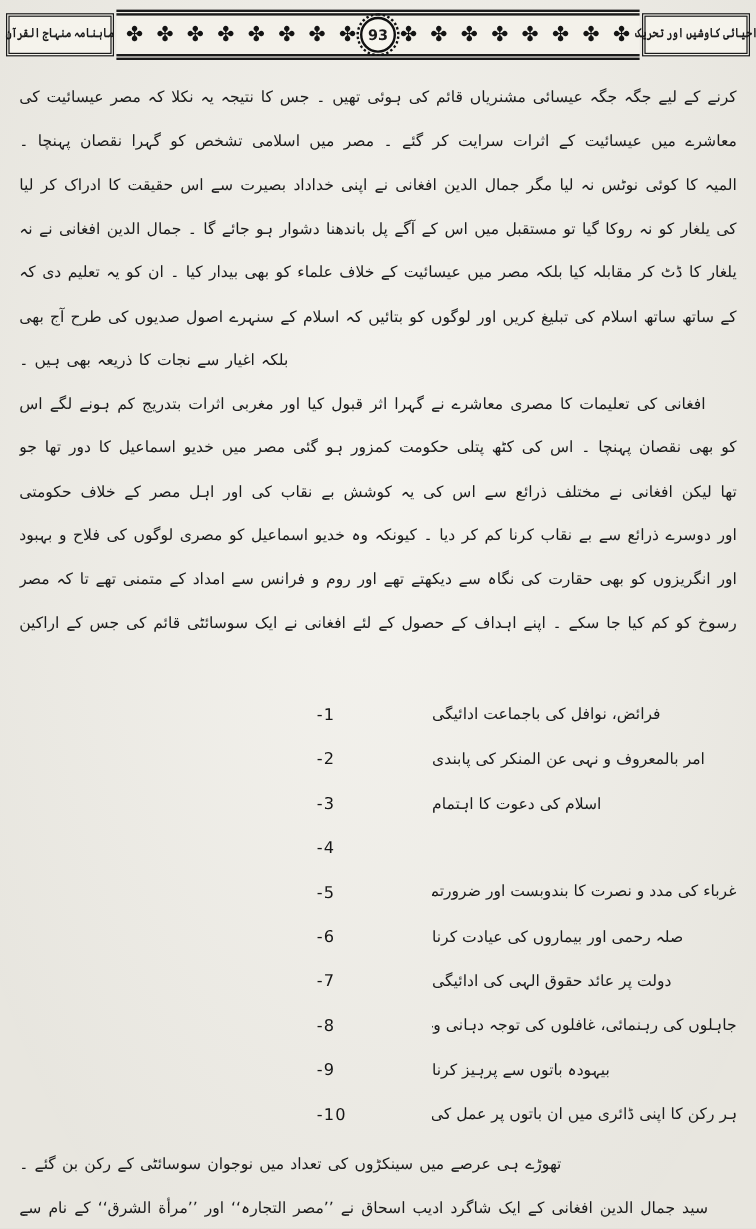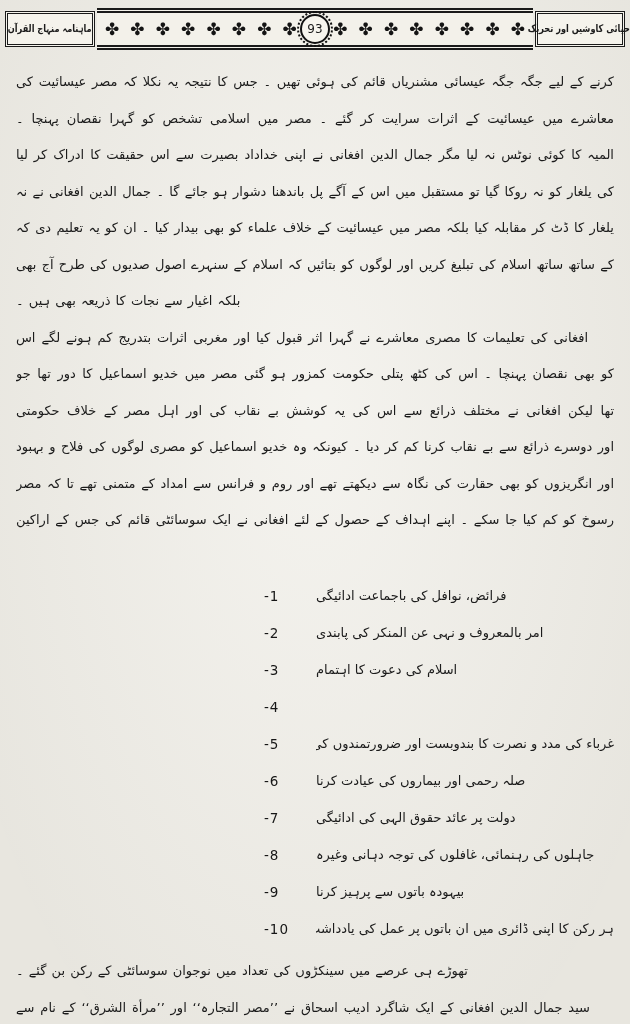--- a/index.html
+++ b/index.html
@@ -9,56 +9,56 @@
     background:
       radial-gradient(ellipse at 50% 40%, rgba(255,255,255,.35), rgba(0,0,0,.03) 85%),
       #efede6;
     color:#1b1b1b;
   }
   
   .hdr{position:absolute;top:8px;left:5px;right:5px;height:42px;display:flex;align-items:stretch;}
   .hdr-box{
     width:90px;margin:3px 0;border:3px double #1a1a1a;background:#f5f3ec;
     display:flex;align-items:center;justify-content:center;text-align:center;
-    font-size:10.5px;font-weight:bold;line-height:1.1;padding:2px;box-sizing:border-box;
+    font-size:10.5px;font-weight:bold;line-height:1.1;padding:2px;box-sizing:border-box;font-family:Liberation Serif, serif;
   }
   .hdr-box .sq{display:inline-block;transform:scaleX(.78);white-space:nowrap;}
   .strip{
     flex:1;position:relative;margin:0 2px;
     border-top:5px double #1a1a1a;border-bottom:5px double #1a1a1a;
     background:#f3f1ea;display:flex;align-items:center;justify-content:space-between;
     padding:0 8px;overflow:hidden;
   }
   .strip span{font-size:17px;line-height:1;color:#141414;}
   .badge{
     position:absolute;top:6px;left:50%;transform:translateX(-50%);
     width:26px;height:26px;border-radius:50%;background:#f7f5ee;
     border:2px solid #111;outline:2px dotted #111;outline-offset:1px;
     display:flex;align-items:center;justify-content:center;
-    font-size:12px;font-weight:normal;z-index:2;
+    font-size:12px;font-weight:bold;z-index:2;
   }
   
   .body-text{position:absolute;top:64px;left:16px;right:16px;direction:rtl;}
   .bl{
     height:36.5px;line-height:36.5px;font-size:13px;overflow:hidden;
     text-align:justify;text-align-last:justify;word-spacing:1px;
   }
   .bl.l{text-align:right;text-align-last:left;}
   .bl.ind{padding-right:26px;}
   .bl.ind2{padding-right:24px;}
   
   .nlist{position:absolute;top:577px;left:16px;right:16px;}
   .li{height:37px;display:flex;align-items:center;direction:ltr;padding-left:248px;}
   .li .num{
     width:52px;flex:0 0 52px;direction:ltr;unicode-bidi:isolate;
     font-size:13.5px;letter-spacing:1px;color:#161616;
   }
   .li .txt{
     flex:1;direction:rtl;text-align:left;font-size:13px;
-    white-space:nowrap;overflow:hidden;
+    white-space:nowrap;overflow:hidden;margin-left:44px;
   }
   
   .closing{position:absolute;top:953px;left:16px;right:16px;direction:rtl;}
 </style>
 </head>
 <body>
 
 <div class="page">
 
   <div class="hdr">

